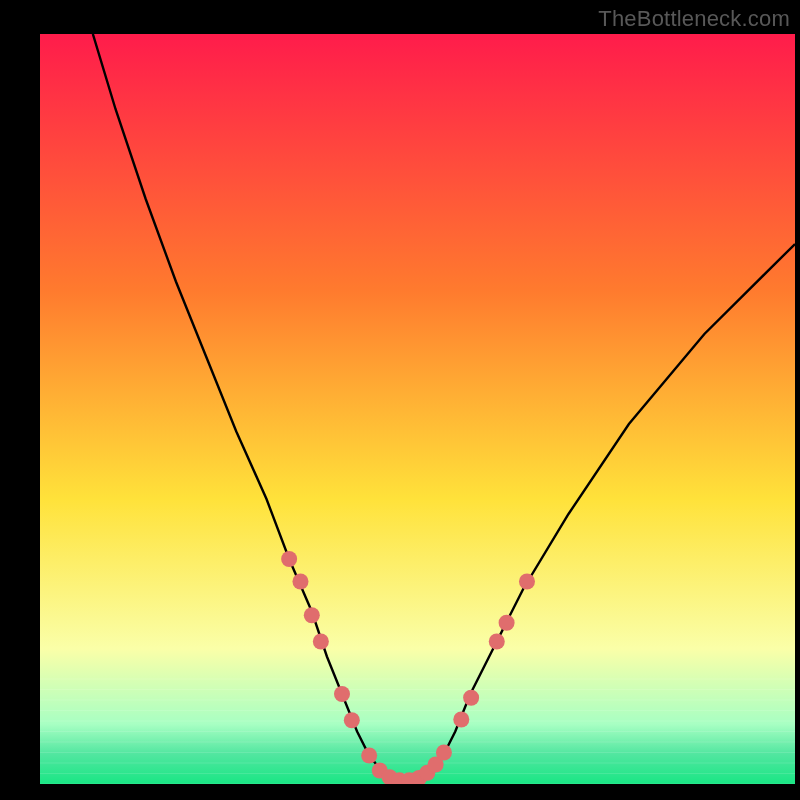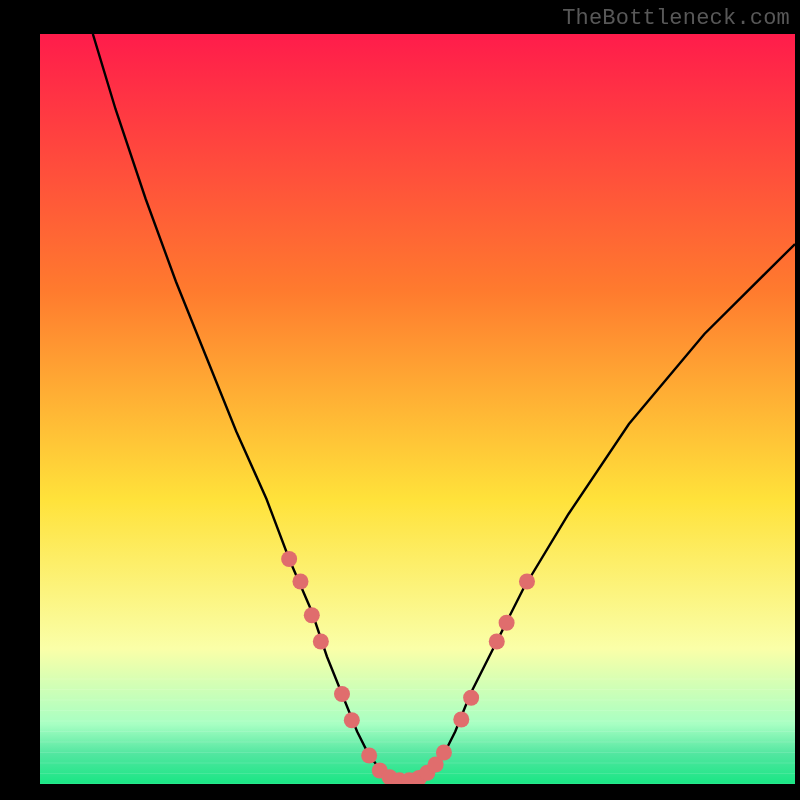--- a/index.html
+++ b/index.html
@@ -8,21 +8,20 @@
     width: 800px;
     height: 800px;
     background: #000000;
     overflow: hidden;
     font-family: Arial, Helvetica, sans-serif;
   }
   .canvas-wrap {
     position: relative;
     width: 800px;
     height: 800px;
-    font-family: Liberation Mono, monospace;
   }
   svg {
     display: block;
   }
   .watermark {
     position: absolute;
     top: 6px;
     right: 10px;
     color: #585858;
     font-size: 22px;

